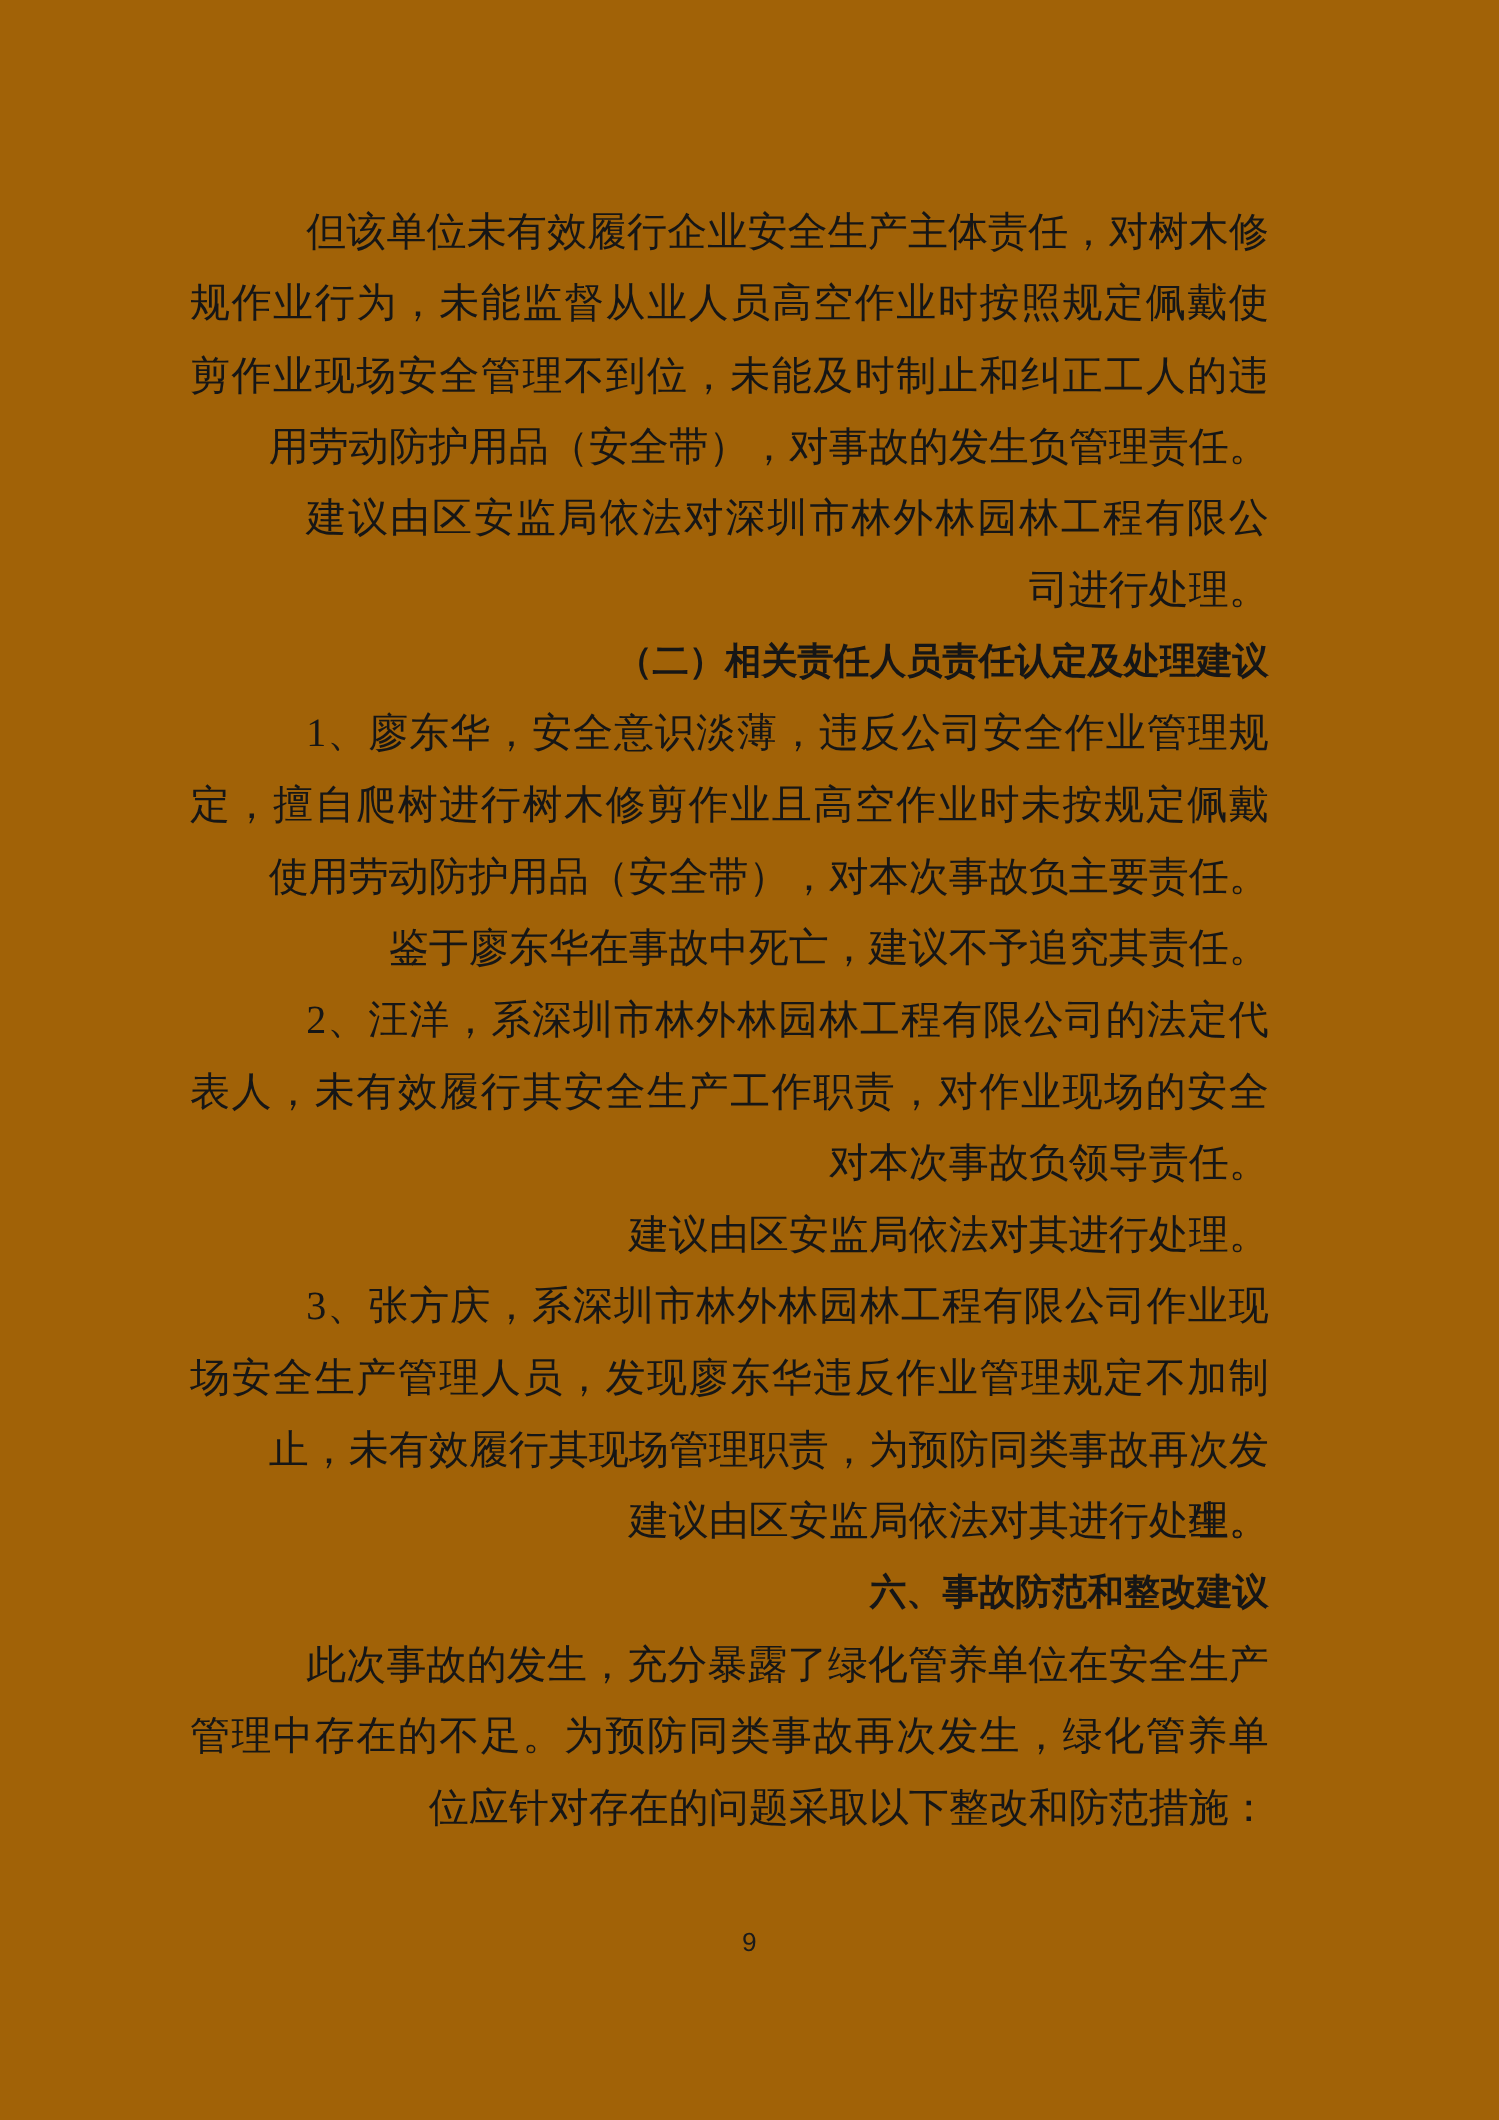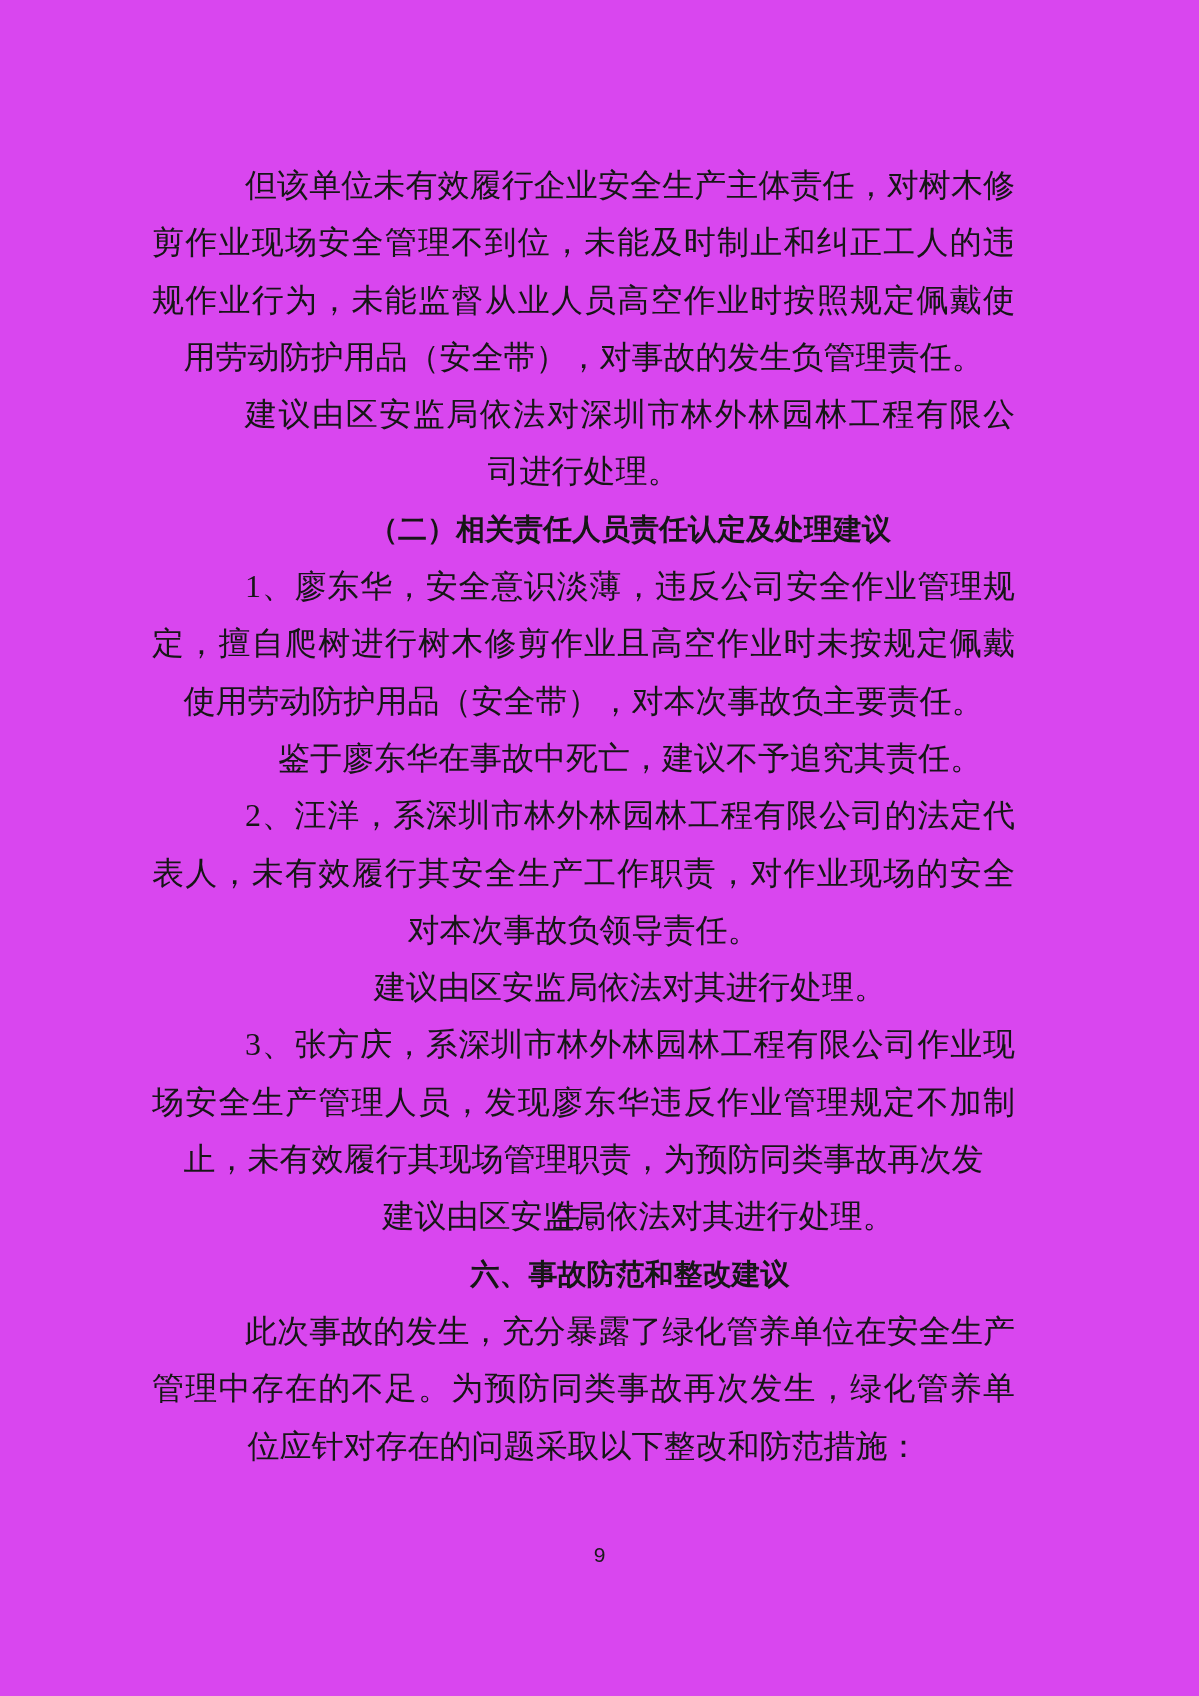--- a/index.html
+++ b/index.html
@@ -1,33 +1,33 @@
 <!DOCTYPE html>
 <html><head>
 <meta charset="utf-8">
 <style>
   html,body{margin:0;padding:0;background:#e8e8e8;}
   .page{
     position:relative;
     width:1199px;height:1696px;
     margin:0 auto;
-    background:#d946ef;
+    background:#a16207;
     overflow:hidden;
   }
   .textblock{
     position:absolute;
     left:152px;top:157px;width:863px;
   }
   .ln{
     height:57.3px;
     line-height:57.3px;
     font-family:"Liberation Serif","DejaVu Serif",serif;
     font-size:32px;
     color:#161616;
-    text-align:center;
+    text-align:right;
     white-space:normal;
   }
   .jst{
     text-align:justify;
     text-align-last:justify;
     text-justify:inter-character;
   }
   .ind{text-indent:93px;}
   .ind2{text-indent:110px;}
   .h1,.h2{
@@ -43,22 +43,22 @@
     font-size:21px;
     color:#1a1a1a;
   }
 </style>
 </head>
 <body>
 
 <div class="page">
   <div class="textblock">
     <div class="ln ind jst">但该单位未有效履行企业安全生产主体责任，对树木修</div>
+    <div class="ln jst">规作业行为，未能监督从业人员高空作业时按照规定佩戴使</div>
     <div class="ln jst">剪作业现场安全管理不到位，未能及时制止和纠正工人的违</div>
-    <div class="ln jst">规作业行为，未能监督从业人员高空作业时按照规定佩戴使</div>
     <div class="ln">用劳动防护用品（安全带），对事故的发生负管理责任。</div>
     <div class="ln ind jst">建议由区安监局依法对深圳市林外林园林工程有限公</div>
     <div class="ln">司进行处理。</div>
     <div class="ln ind h2">（二）相关责任人员责任认定及处理建议</div>
     <div class="ln ind jst">1、廖东华，安全意识淡薄，违反公司安全作业管理规</div>
     <div class="ln jst">定，擅自爬树进行树木修剪作业且高空作业时未按规定佩戴</div>
     <div class="ln">使用劳动防护用品（安全带），对本次事故负主要责任。</div>
     <div class="ln ind">鉴于廖东华在事故中死亡，建议不予追究其责任。</div>
     <div class="ln ind jst">2、汪洋，系深圳市林外林园林工程有限公司的法定代</div>
     <div class="ln jst">表人，未有效履行其安全生产工作职责，对作业现场的安全</div>

